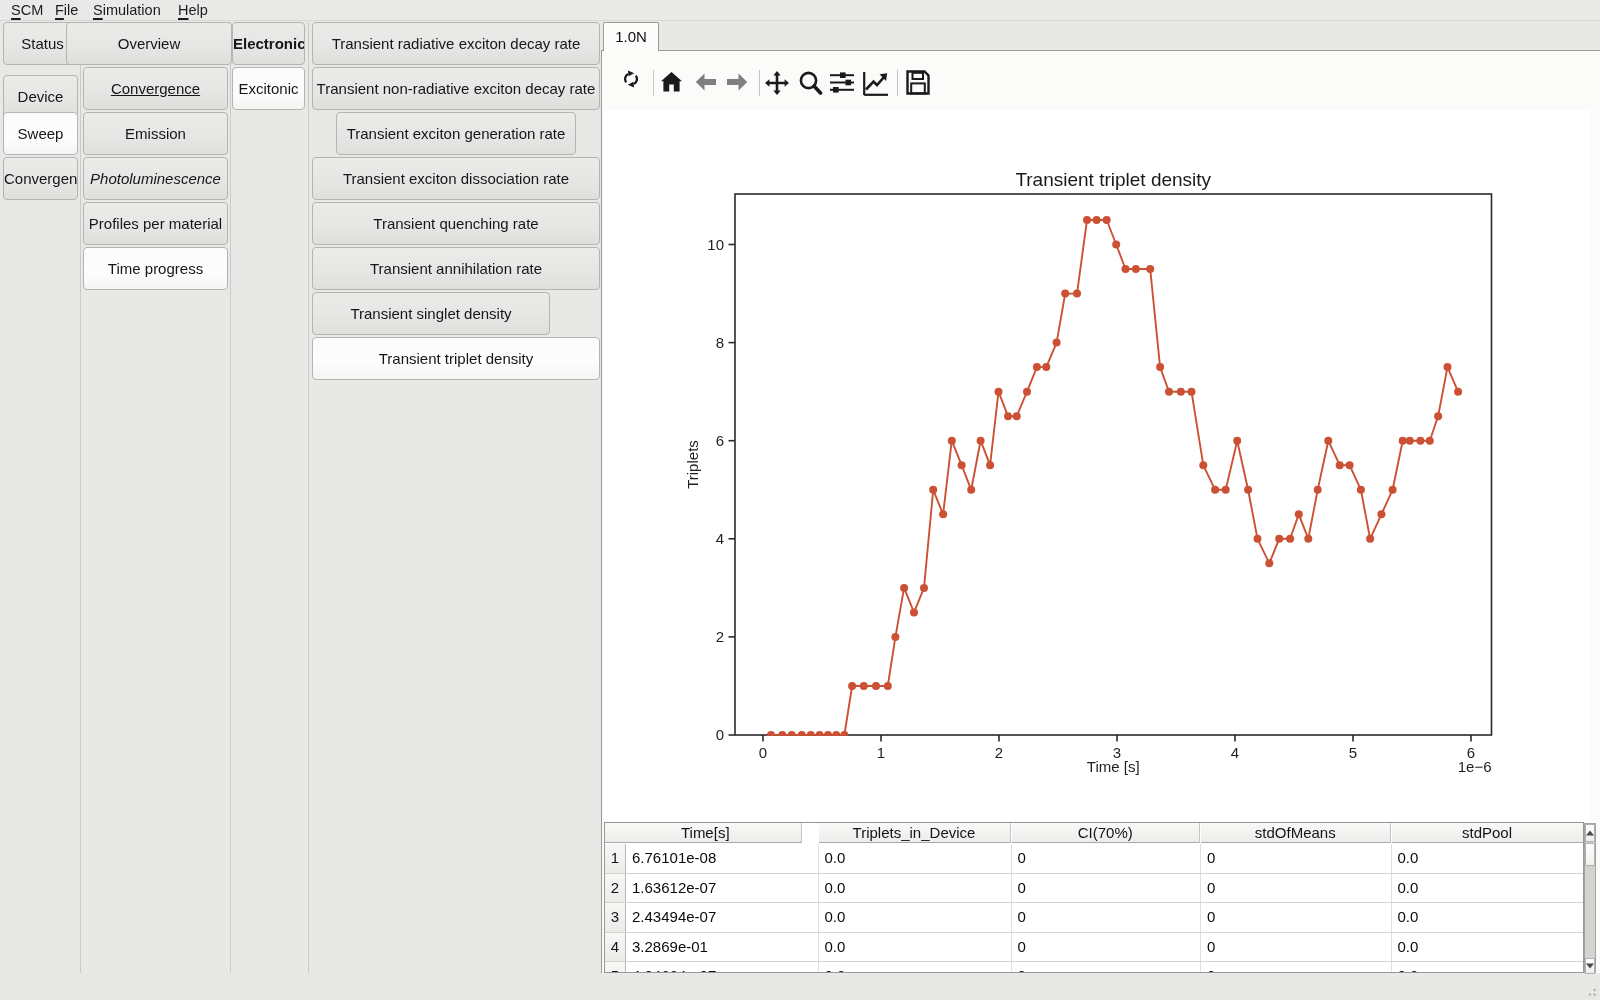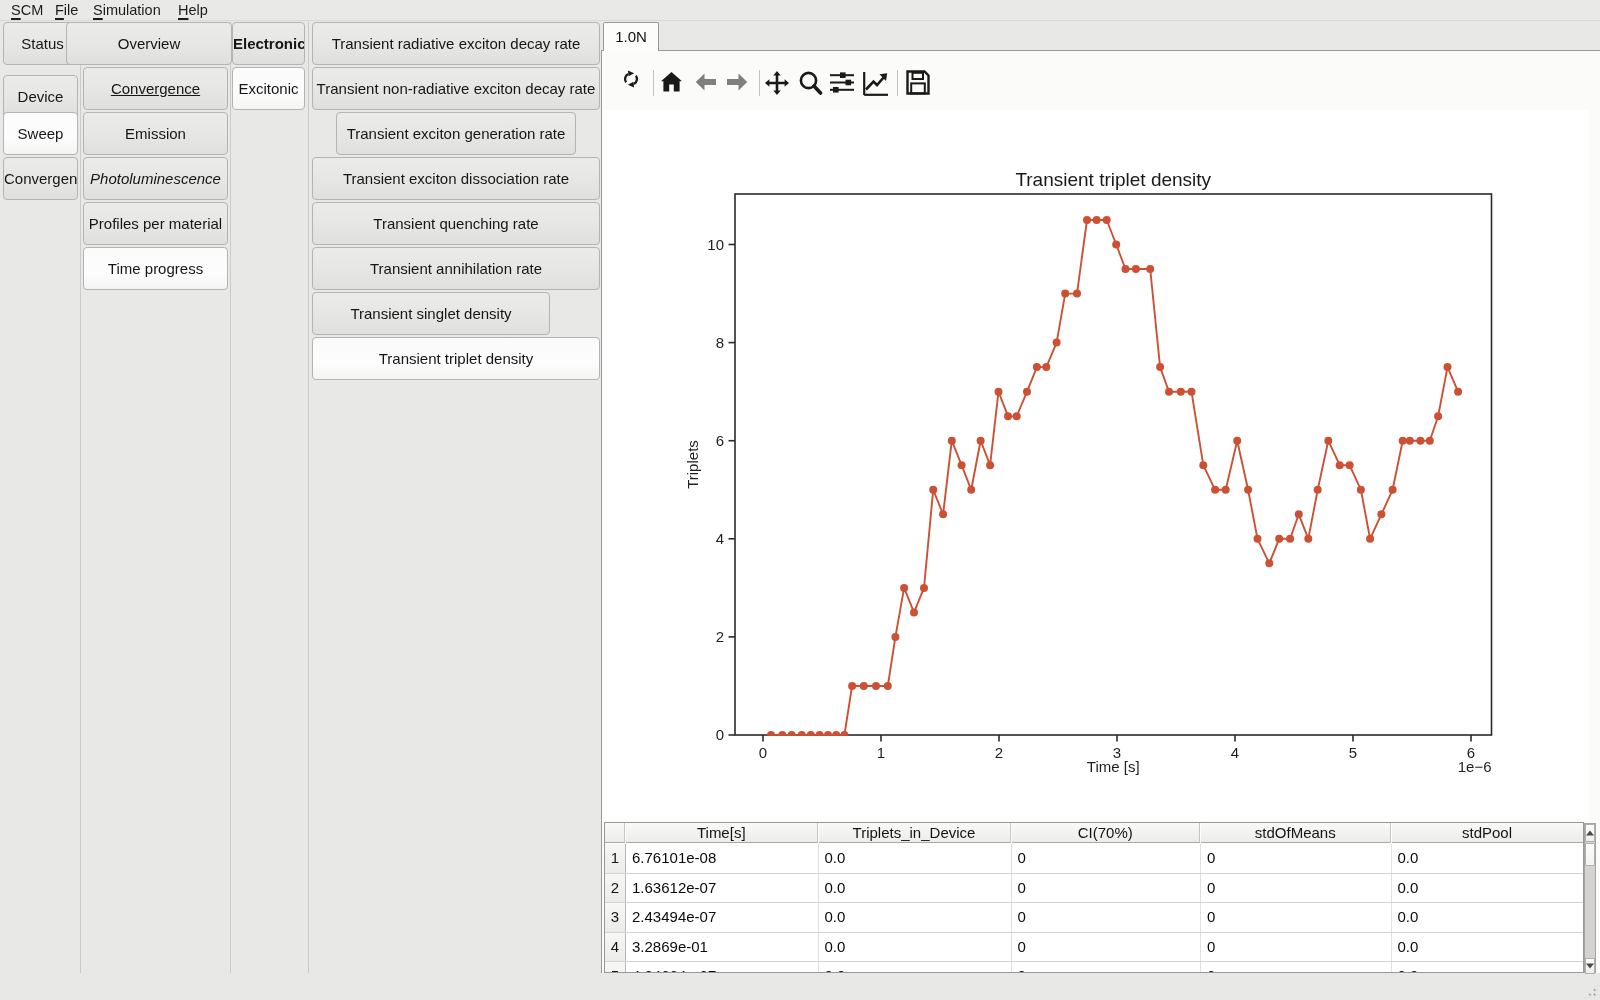--- a/index.html
+++ b/index.html
@@ -236,21 +236,21 @@
 <circle cx="825.8" cy="330.7" r="4"></circle>
 <circle cx="834.1" cy="306.2" r="4"></circle>
 <circle cx="843.5" cy="257.1" r="4"></circle>
 <circle cx="854.1" cy="281.7" r="4"></circle>
 </g>
 </g>
 </svg>
 </div>
 <div id="tablewrap">
     <div class="th" style="left:0px;width:20px;"></div>
-    <div class="th" style="left:21px;width:191.5px;">Time[s]</div>
+    <div class="th" style="left:5px;width:191.5px;">Time[s]</div>
     <div class="th" style="left:213.5px;width:192.0px;">Triplets_in_Device</div>
     <div class="th" style="left:406.5px;width:188.5px;">CI(70%)</div>
     <div class="th" style="left:596px;width:189.5px;">stdOfMeans</div>
     <div class="th" style="left:786.5px;width:192.0px;">stdPool</div>
     <div style="position:absolute;left:20px;top:21px;width:1px;bottom:0;background:#b9b8b7"></div>
     <div style="position:absolute;left:212.5px;top:21px;width:1px;bottom:0;background:#e0dfde"></div>
     <div style="position:absolute;left:405.5px;top:21px;width:1px;bottom:0;background:#e0dfde"></div>
     <div style="position:absolute;left:595px;top:21px;width:1px;bottom:0;background:#e0dfde"></div>
     <div style="position:absolute;left:785.5px;top:21px;width:1px;bottom:0;background:#e0dfde"></div>
     <div style="position:absolute;left:0;top:49.6px;width:100%;height:1px;background:#d4d3d2"></div>

